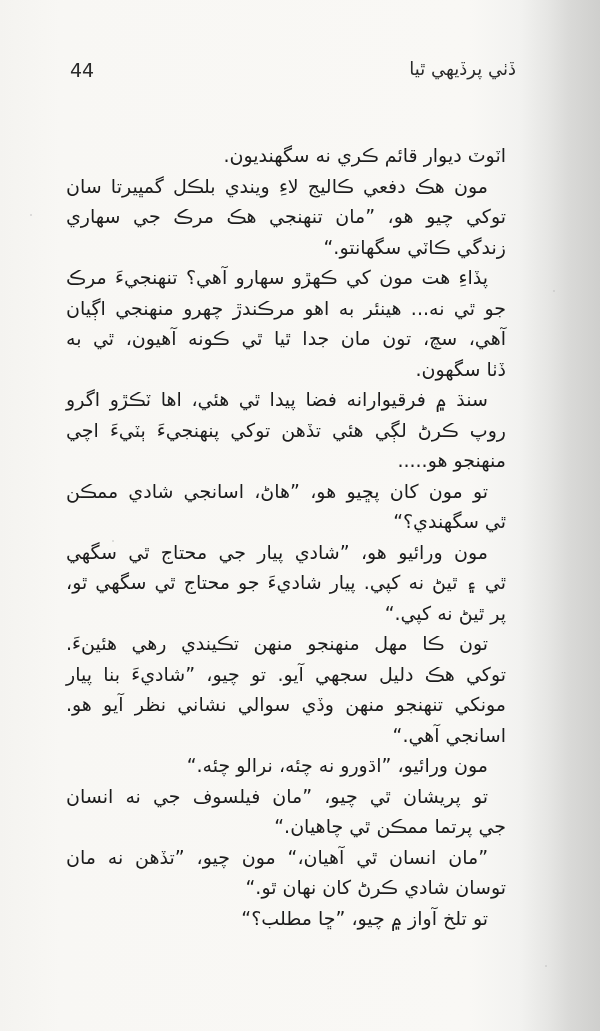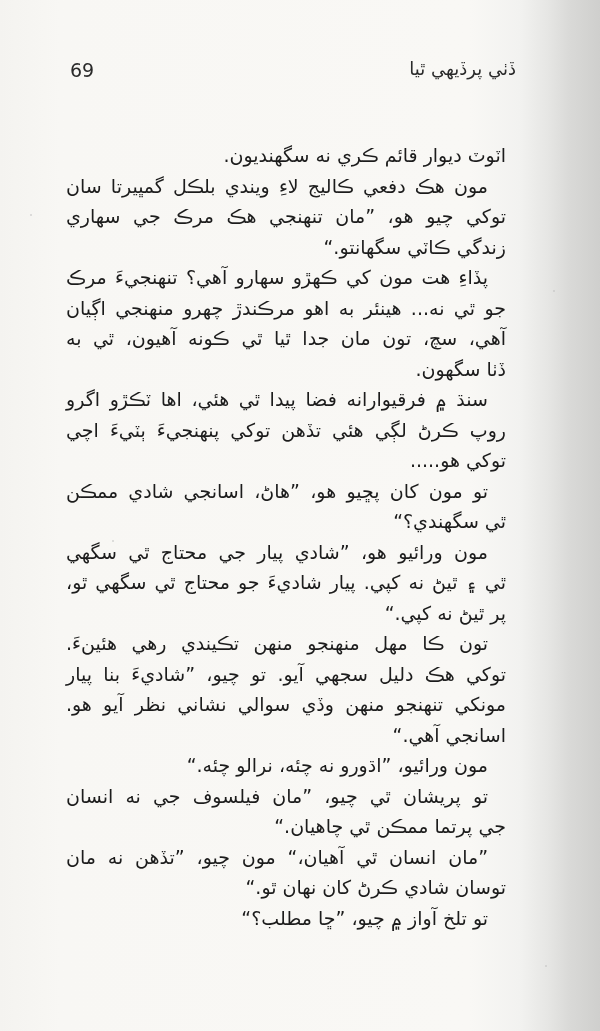--- a/index.html
+++ b/index.html
@@ -75,35 +75,35 @@
       border-radius: 1px;
       background: #bdbdbd;
       opacity: 0.6;
     }
   </style>
 </head>
 <body>
 
 <div class="page">
 
-  <div class="page-number">69</div>
+  <div class="page-number">44</div>
   <div class="running-head">ڏٺي پرڏيهي ٿيا</div>
 
   <div class="body-text">
     <span class="line">اٽوٽ ديوار قائم ڪري نه سگهنديون.</span>
     <span class="line justify indent">مون هڪ دفعي ڪاليج لاءِ ويندي بلڪل گمڀيرتا سان</span>
     <span class="line justify">توکي چيو هو، ”مان تنهنجي هڪ مرڪ جي سهاري</span>
     <span class="line">زندگي ڪاٽي سگهانتو.“</span>
     <span class="line justify indent">پڏاءِ هت مون کي ڪهڙو سهارو آهي؟ تنهنجيءَ مرڪ</span>
     <span class="line justify">جو ٿي نه... هينئر به اهو مرڪندڙ چهرو منهنجي اڳيان</span>
     <span class="line justify">آهي، سچ، تون مان جدا ٿيا ٿي ڪونه آهيون، ٿي به</span>
     <span class="line">ڏٺا سگهون.</span>
     <span class="line justify indent">سنڌ ۾ فرقيوارانه فضا پيدا ٿي هئي، اها ٽڪڙو اگرو</span>
     <span class="line justify">روپ ڪرڻ لڳي هئي تڏهن توکي پنهنجيءَ ٻٽيءَ اچي</span>
-    <span class="line">توکي هو.....</span>
+    <span class="line">منهنجو هو.....</span>
     <span class="line justify indent">تو مون کان پڇيو هو، ”هاڻ، اسانجي شادي ممڪن</span>
     <span class="line">ٿي سگهندي؟“</span>
     <span class="line justify indent">مون ورائيو هو، ”شادي پيار جي محتاج ٿي سگهي</span>
     <span class="line justify">ٿي ۽ ٿيڻ نه کپي. پيار شاديءَ جو محتاج ٿي سگهي ٿو،</span>
     <span class="line">پر ٿيڻ نه کپي.“</span>
     <span class="line justify indent">تون ڪا مهل منهنجو منهن تڪيندي رهي هئينءَ.</span>
     <span class="line justify">توکي هڪ دليل سجهي آيو. تو چيو، ”شاديءَ بنا پيار</span>
     <span class="line justify">مونکي تنهنجو منهن وڏي سوالي نشاني نظر آيو هو.</span>
     <span class="line">اسانجي آهي.“</span>
     <span class="line indent">مون ورائيو، ”اڌورو نه چئه، نرالو چئه.“</span>

